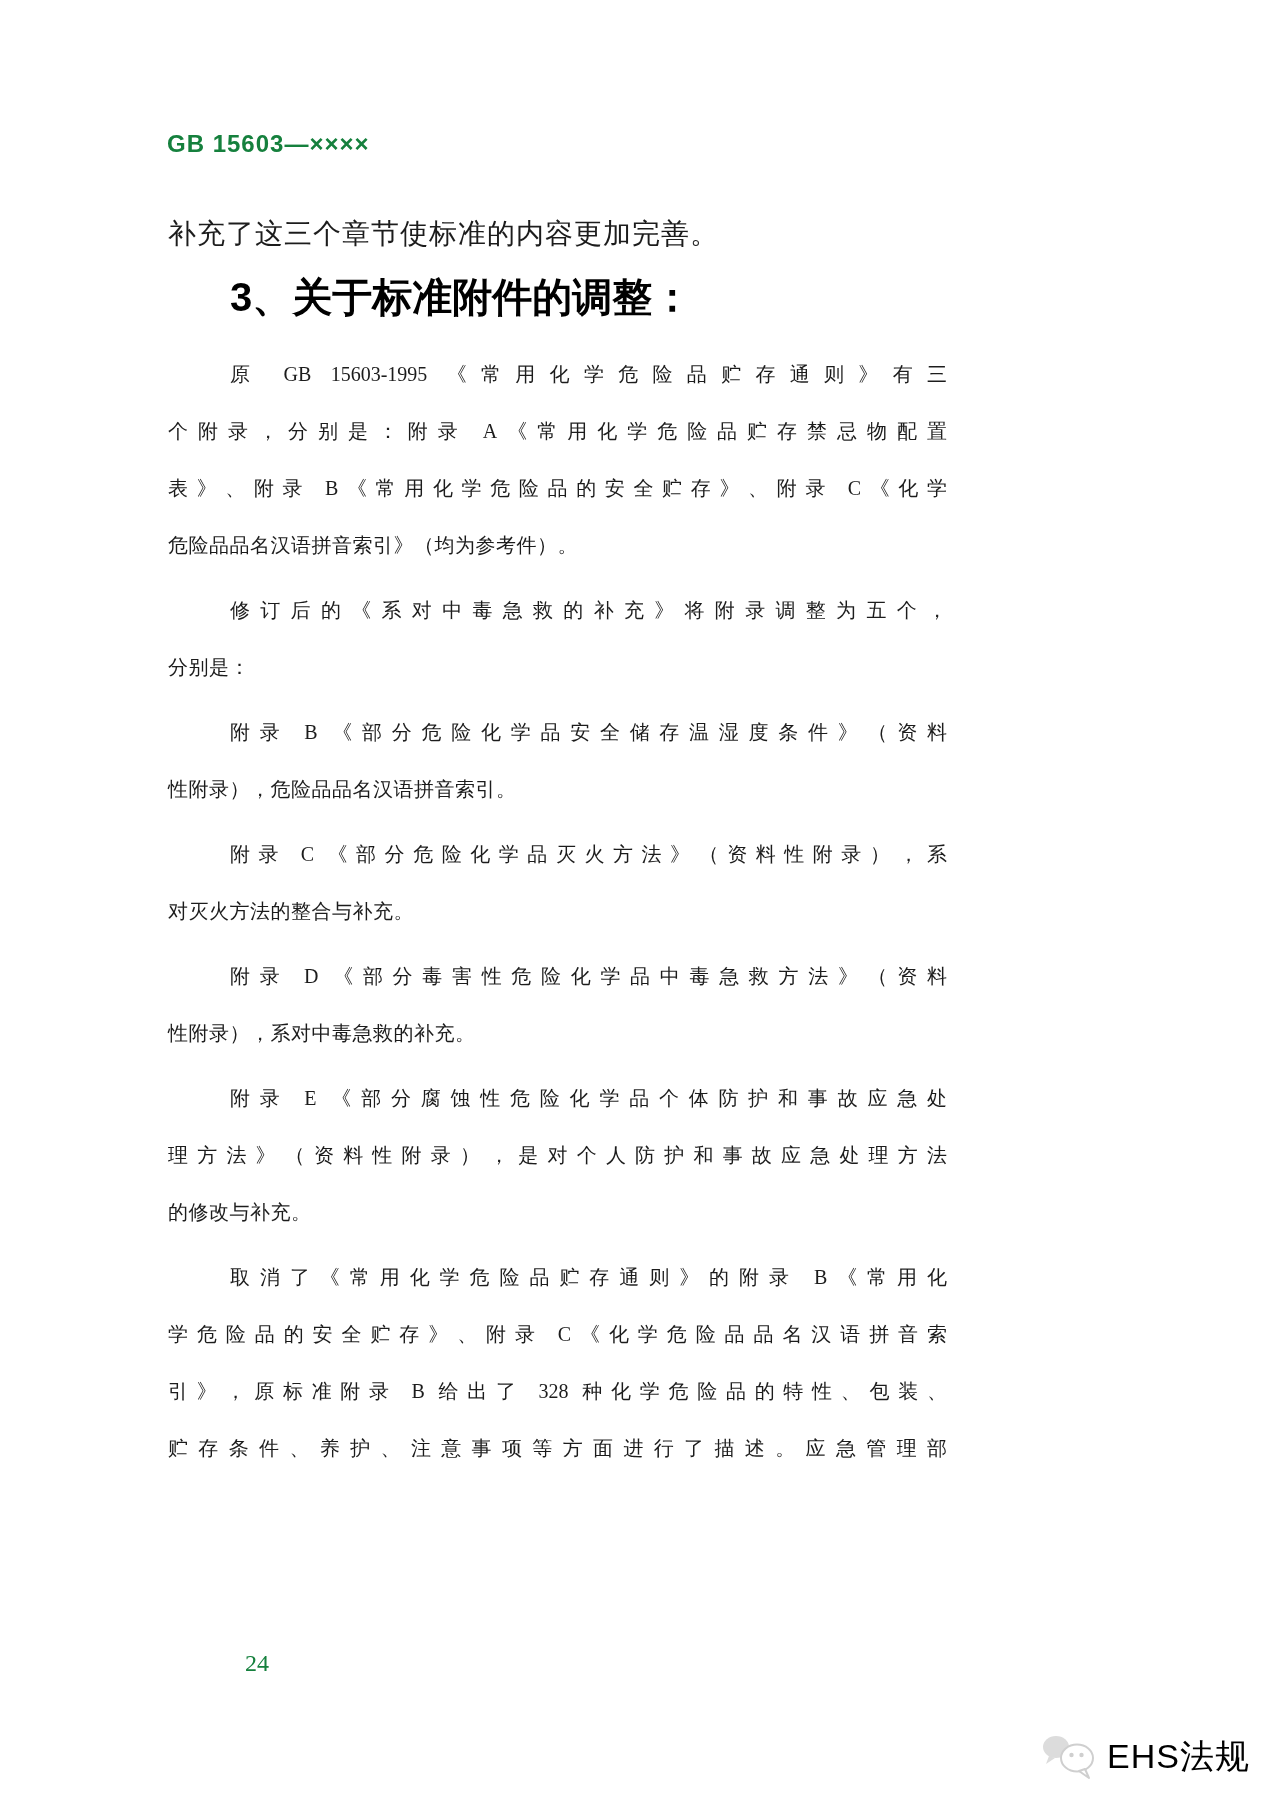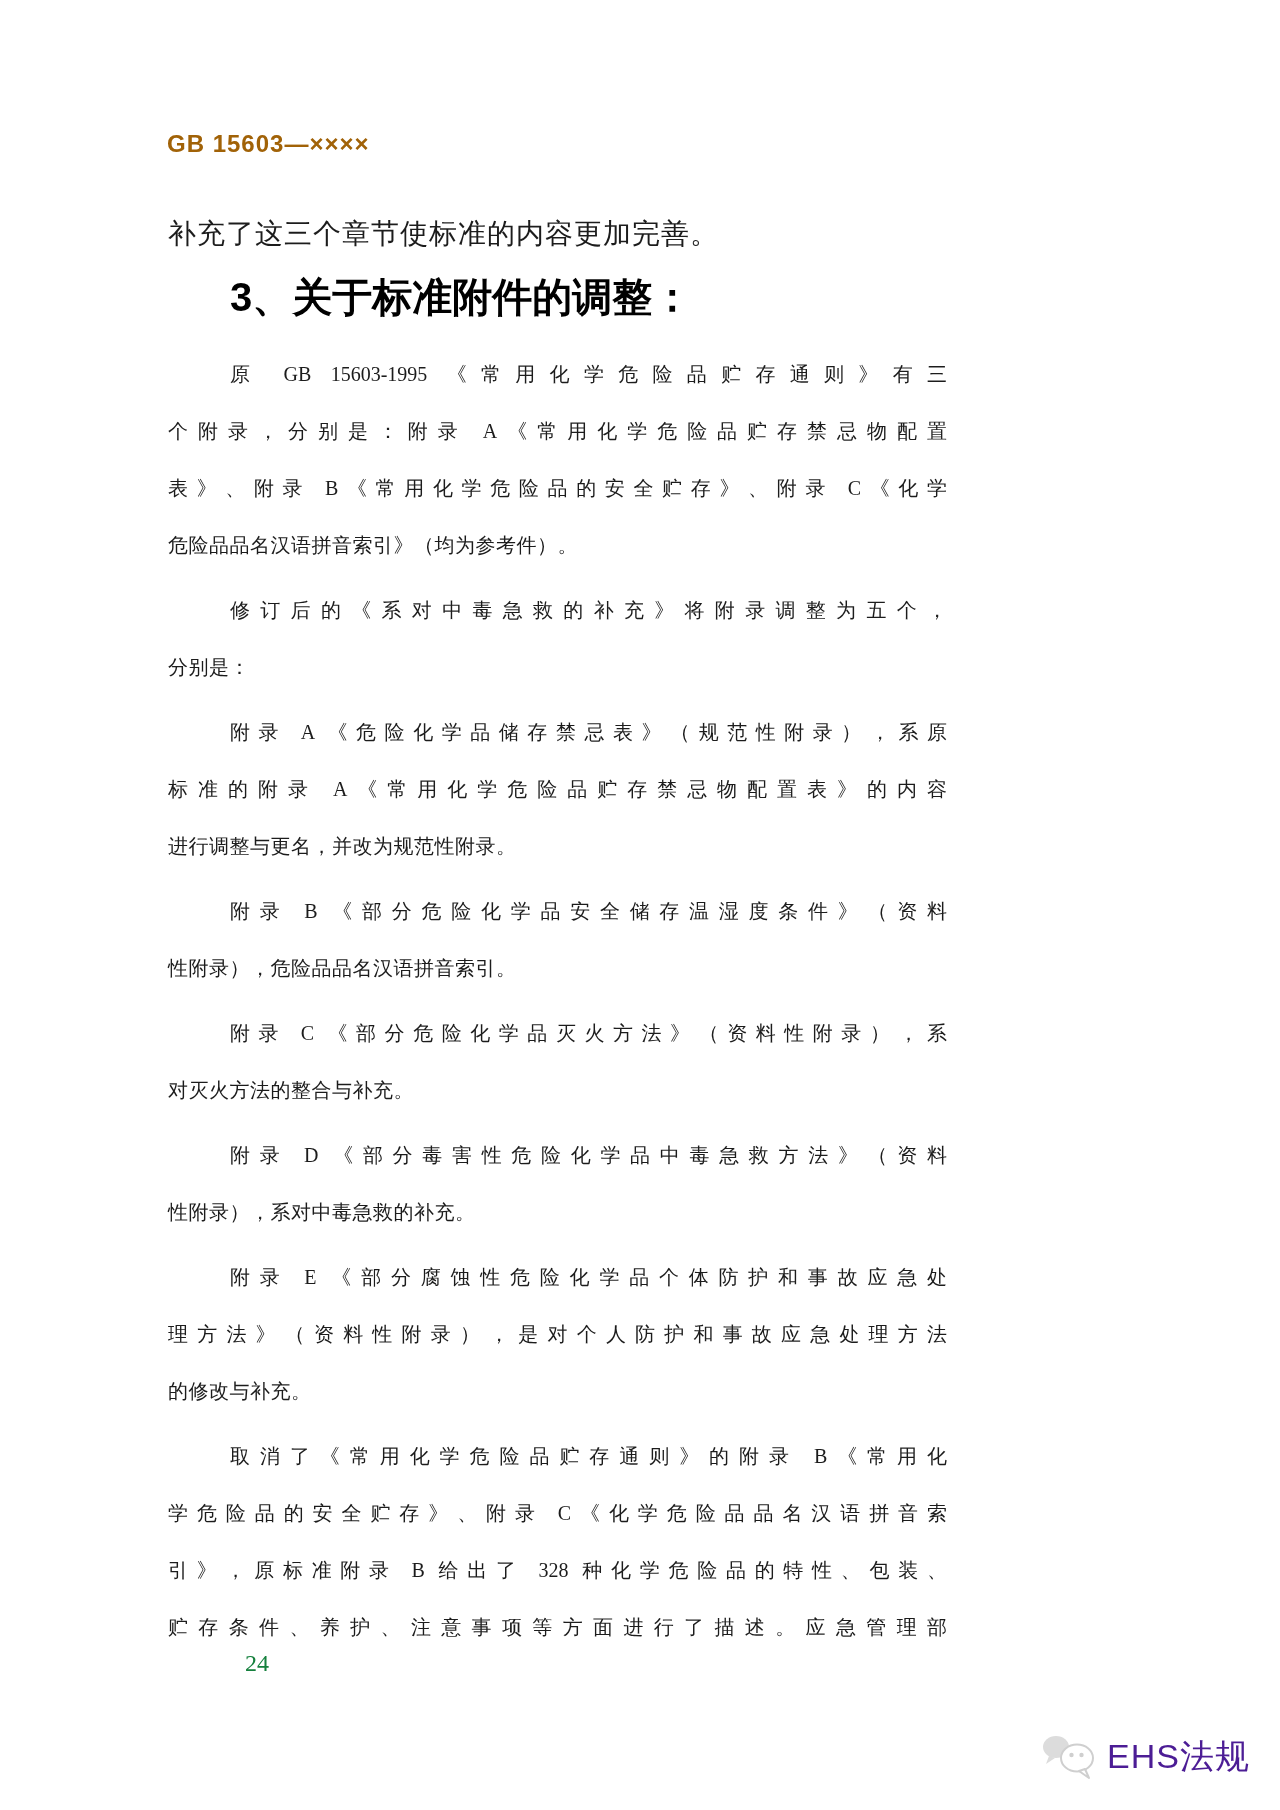--- a/index.html
+++ b/index.html
@@ -13,21 +13,21 @@
     color: #1c1c1c;
   }
   .doc-header {
     position: absolute;
     left: 167px;
     top: 130px;
     font-family: "Liberation Sans", "DejaVu Sans", sans-serif;
     font-size: 24px;
     font-weight: 600;
     letter-spacing: 1px;
-    color: #a16207;
+    color: #15803d;
   }
   .content {
     position: absolute;
     left: 168px;
     top: 205px;
     width: 779px;
   }
   .intro-line {
     font-size: 28px;
     line-height: 57px;
@@ -70,21 +70,21 @@
     right: 30px;
     top: 1732px;
     display: flex;
     align-items: center;
     gap: 6px;
   }
   .watermark-text {
     font-family: "Liberation Sans", "DejaVu Sans", sans-serif;
     font-size: 34px;
     font-weight: 500;
-    color: #4c1d95;
+    color: #000000;
     text-shadow: 1px 1px 0 #ffffff;
     letter-spacing: 1px;
   }
   .wechat-icon svg { display: block; }
 </style>
 </head>
 <body>
 
 <div class="doc-header">GB 15603—××××</div>
 
@@ -94,25 +94,20 @@
   <div>
       <div class="paragraph">
         <div class="line indent justify">原 GB 15603-1995 《常用化学危险品贮存通则》有三</div>
         <div class="line justify">个附录，分别是：附录 A《常用化学危险品贮存禁忌物配置</div>
         <div class="line justify">表》、附录 B《常用化学危险品的安全贮存》、附录 C《化学</div>
         <div class="line">危险品品名汉语拼音索引》（均为参考件）。</div>
       </div>
       <div class="paragraph">
         <div class="line indent justify">修订后的《系对中毒急救的补充》将附录调整为五个，</div>
         <div class="line">分别是：</div>
-      </div>
-      <div class="paragraph">
-        <div class="line indent justify">附录 A 《危险化学品储存禁忌表》（规范性附录），系原</div>
-        <div class="line justify">标准的附录 A《常用化学危险品贮存禁忌物配置表》的内容</div>
-        <div class="line">进行调整与更名，并改为规范性附录。</div>
       </div>
       <div class="paragraph">
         <div class="line indent justify">附录 B 《部分危险化学品安全储存温湿度条件》（资料</div>
         <div class="line">性附录），危险品品名汉语拼音索引。</div>
       </div>
       <div class="paragraph">
         <div class="line indent justify">附录 C 《部分危险化学品灭火方法》（资料性附录），系</div>
         <div class="line">对灭火方法的整合与补充。</div>
       </div>
       <div class="paragraph">

